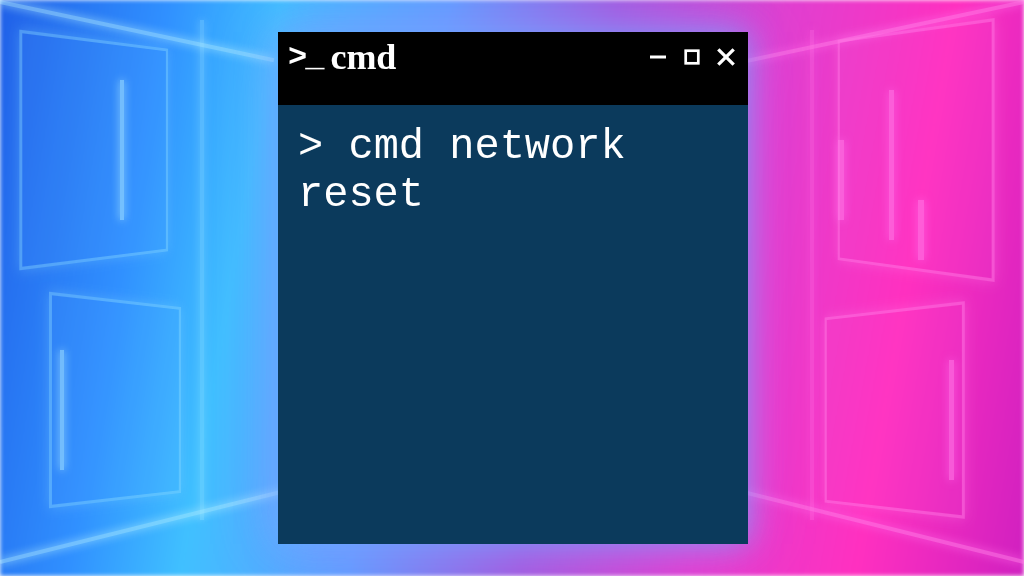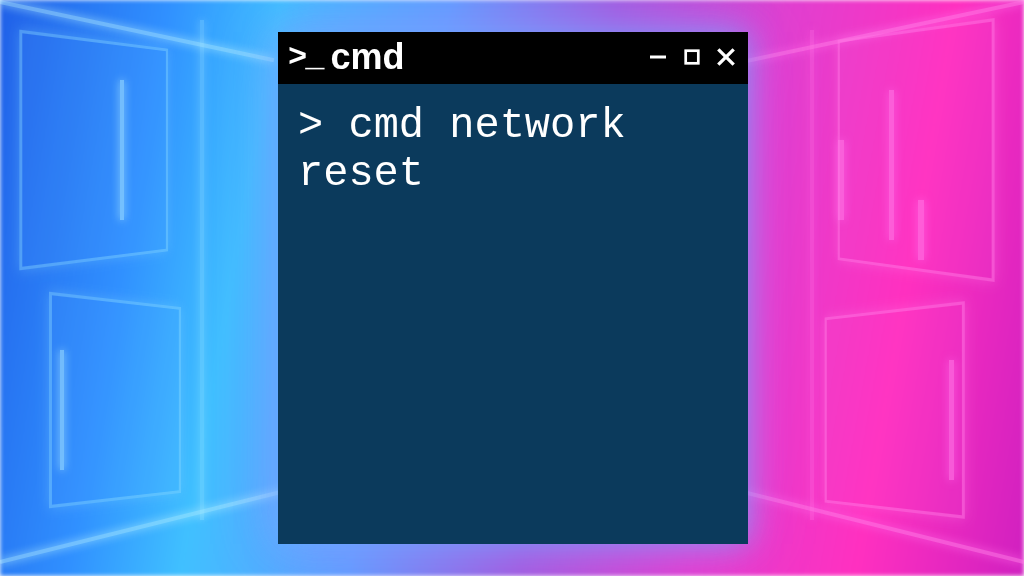--- a/index.html
+++ b/index.html
@@ -84,21 +84,21 @@
       align-items: center;
       margin-right: 8px;
       letter-spacing: -2px;
     }
     
     .titlebar-title {
       color: #fff;
       font-size: 36px;
       font-weight: bold;
       flex: 1;
-      font-family: Liberation Sans, sans-serif;
+      font-family: Liberation Serif, serif;
     }
     
     .window-controls {
       display: flex;
       gap: 10px;
       align-items: center;
     }
     
     .ctrl {
       color: #fff;
@@ -117,20 +117,21 @@
     .ctrl-close { font-size: 28px; }
     
     .terminal-body {
       flex: 1;
       background: #0b3a5c;
       padding: 18px 20px;
       color: #fff;
       font-size: 42px;
       line-height: 1.15;
       font-family: 'Consolas', 'Courier New', monospace;
+      margin-top: 21px;
     }
     
     .terminal-line {
       white-space: pre-wrap;
       word-break: break-word;
     }
     
     .prompt-char {
       display: inline;
     }

